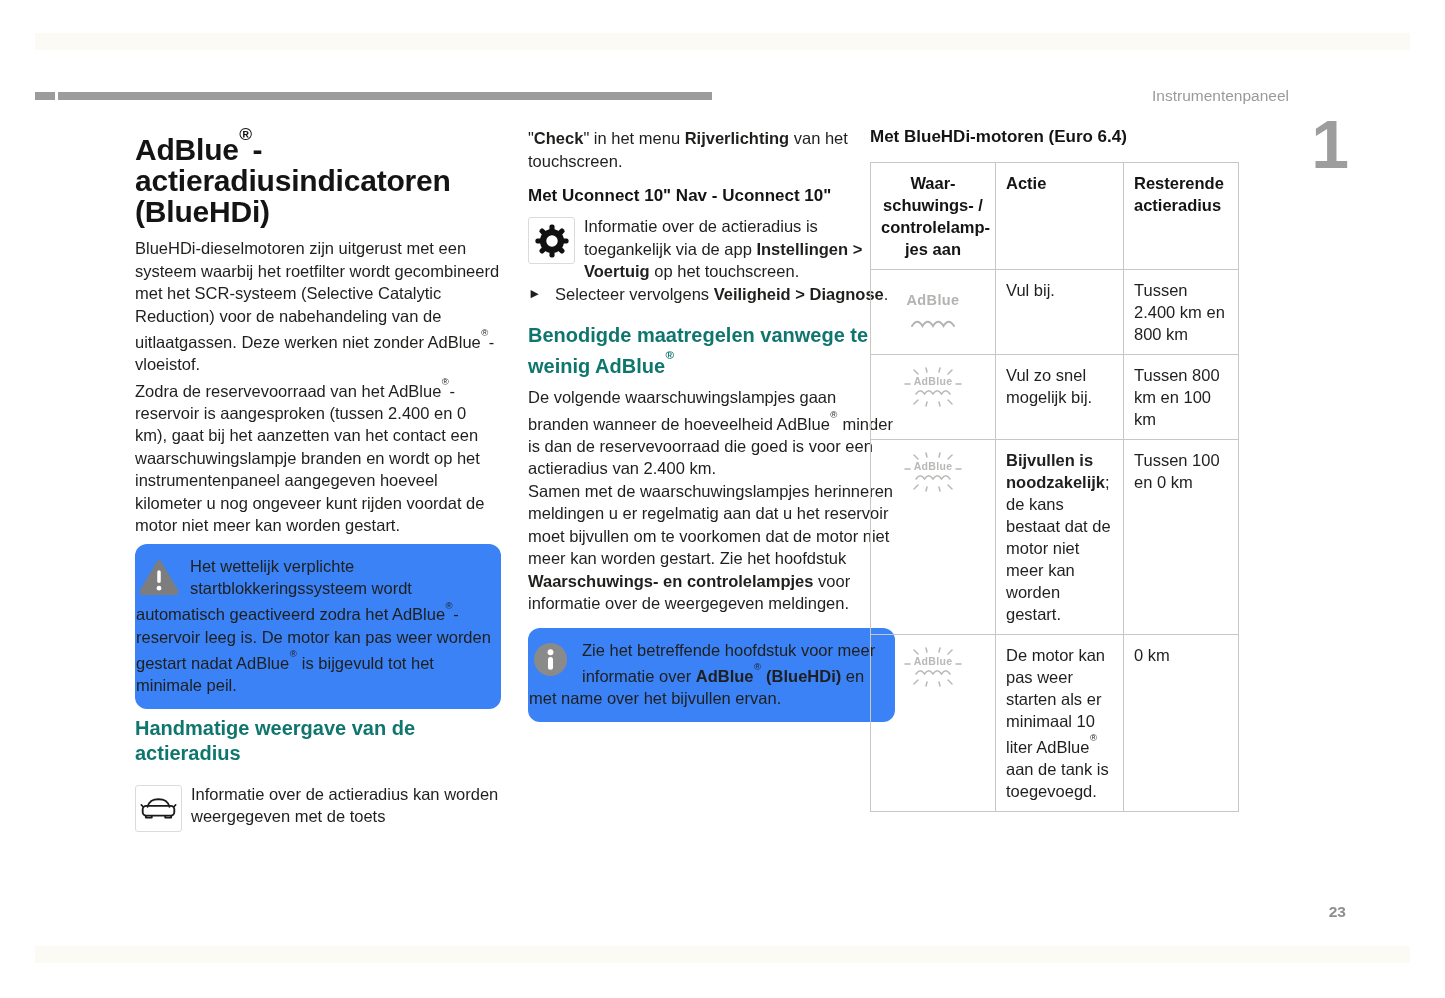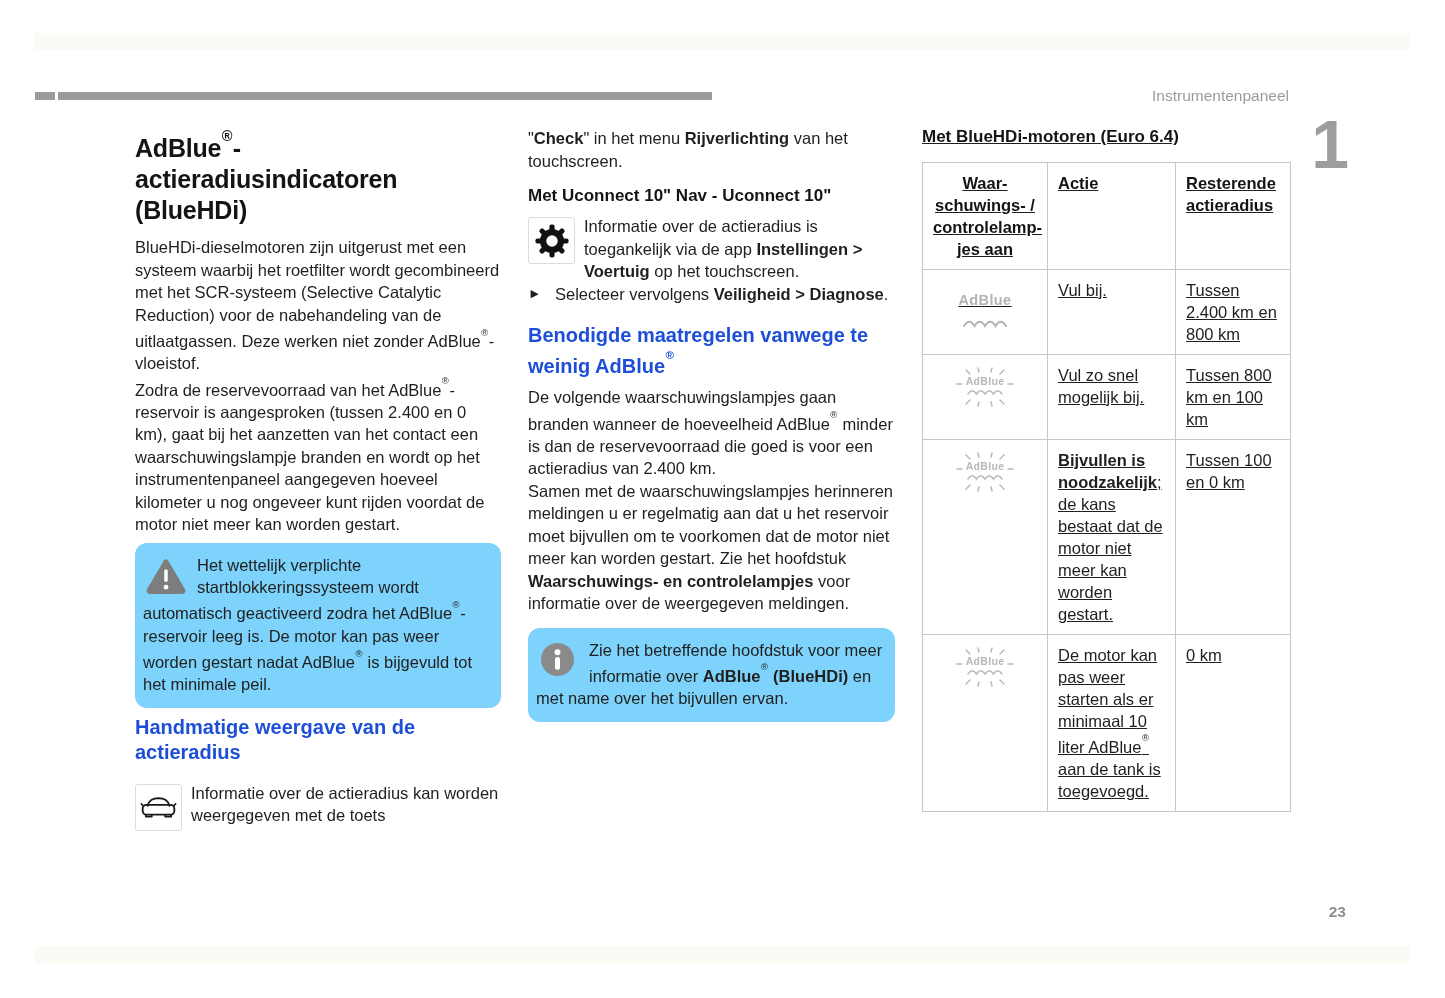--- a/index.html
+++ b/index.html
@@ -15,30 +15,30 @@
   #rule-a { left:35px; width:20px; }
   #rule-b { left:58px; width:654px; }
   .header-label { position:absolute; top:87px; right:156px; font-size:15.5px; color:#9a9a9a; }
   .chapter-num { position:absolute; top:110px; right:96px; font-size:68px; line-height:1;
                  font-weight:800; color:#9d9d9d; }
   .page-num { position:absolute; top:903px; right:99px; font-size:15.5px; font-weight:700; color:#8f8f8f; }
 
   .col { position:absolute; }
   #col-left  { left:135px; top:128px; width:366px; }
   #col-mid   { left:528px; top:127px; width:367px; }
-  #col-right { left:922px; top:126px; width:368px;text-decoration:underline; }
-
-  h1 { font-size:25px; line-height:31px; margin:0 0 10px; font-weight:800; color:#141414; letter-spacing:-0.2px; }
-  h2 { font-size:20px; line-height:25.5px; margin:7px 0 7px; font-weight:800; color:#1d4ed8; }
+  #col-right { left:870px; top:126px; width:368px; }
+
+  h1 { font-size:30px; line-height:31px; margin:0 0 10px; font-weight:800; color:#141414; letter-spacing:-0.2px; }
+  h2 { font-size:20px; line-height:25.5px; margin:7px 0 7px; font-weight:800; color:#0f766e; }
   h3 { font-size:17px; line-height:22px; margin:6px 0 8px; font-weight:800; color:#141414; }
   p.body { font-size:16.5px; line-height:22.5px; margin:0; }
   b { font-weight:700; }
   sup.reg { font-size:58%; position:relative; top:-0.5em; margin:0 0.5px; }
 
-  .note-box { background:#7dd3fc; border-radius:12px; padding:11px 8px 12px; margin-top:7px;
+  .note-box { background:#3b82f6; border-radius:12px; padding:11px 1px 12px; margin-top:7px;
               font-size:16.5px; line-height:22.5px; overflow:hidden; }
   .note-box.info { margin-top:13px; }
   .warn-tri { float:left; width:42px; height:38px; margin:3px 10px 4px 2px; }
   .info-circ { float:left; width:35px; height:35px; margin:3px 14px 4px 4px; }
 
   .framed-icon { float:left; width:47px; height:47px; border:1px solid #dcdbd8; border-radius:3px;
                  display:flex; align-items:center; justify-content:center; margin:2px 9px 2px 0; background:#fff; }
   .icon-para { overflow:visible; }
   .bullet-line { margin-top:5px; white-space:nowrap; }
   .bullet { display:inline-block; width:27px; font-size:13.5px; vertical-align:1.5px; }

